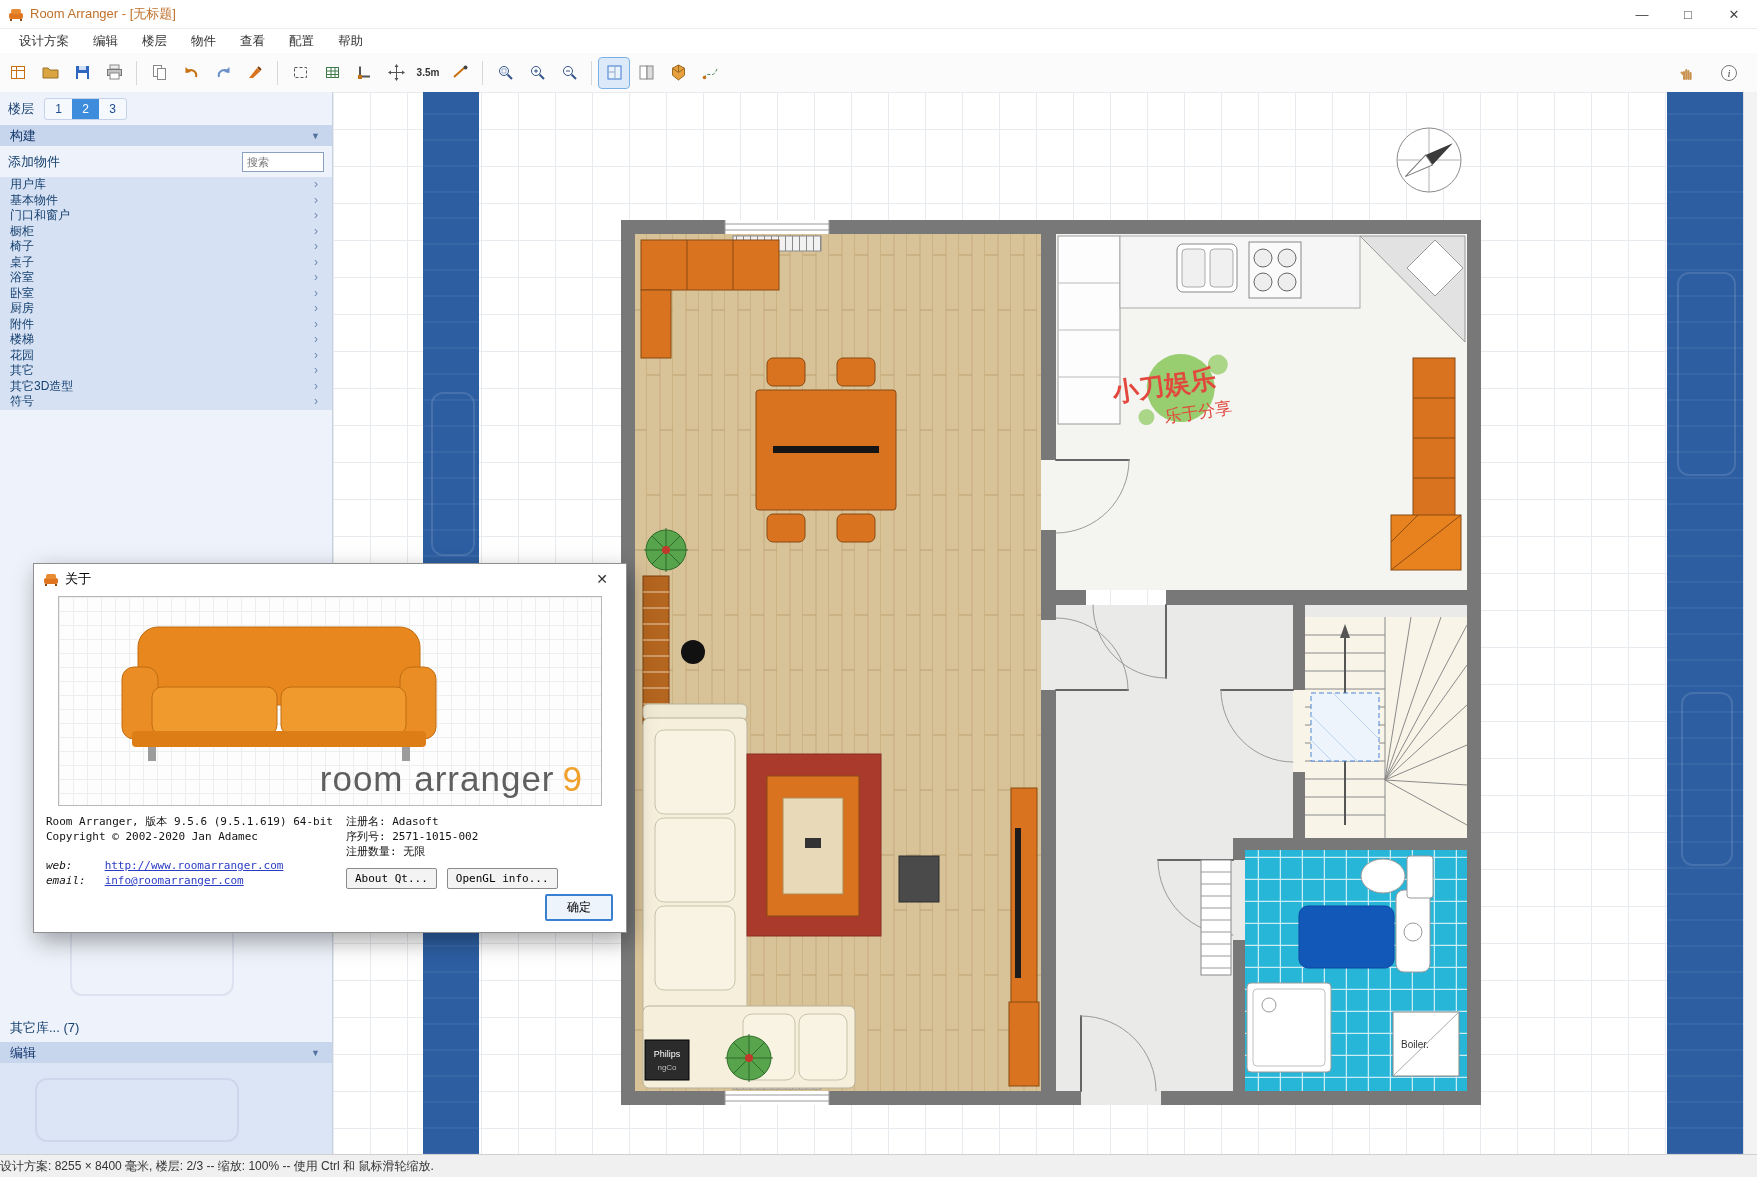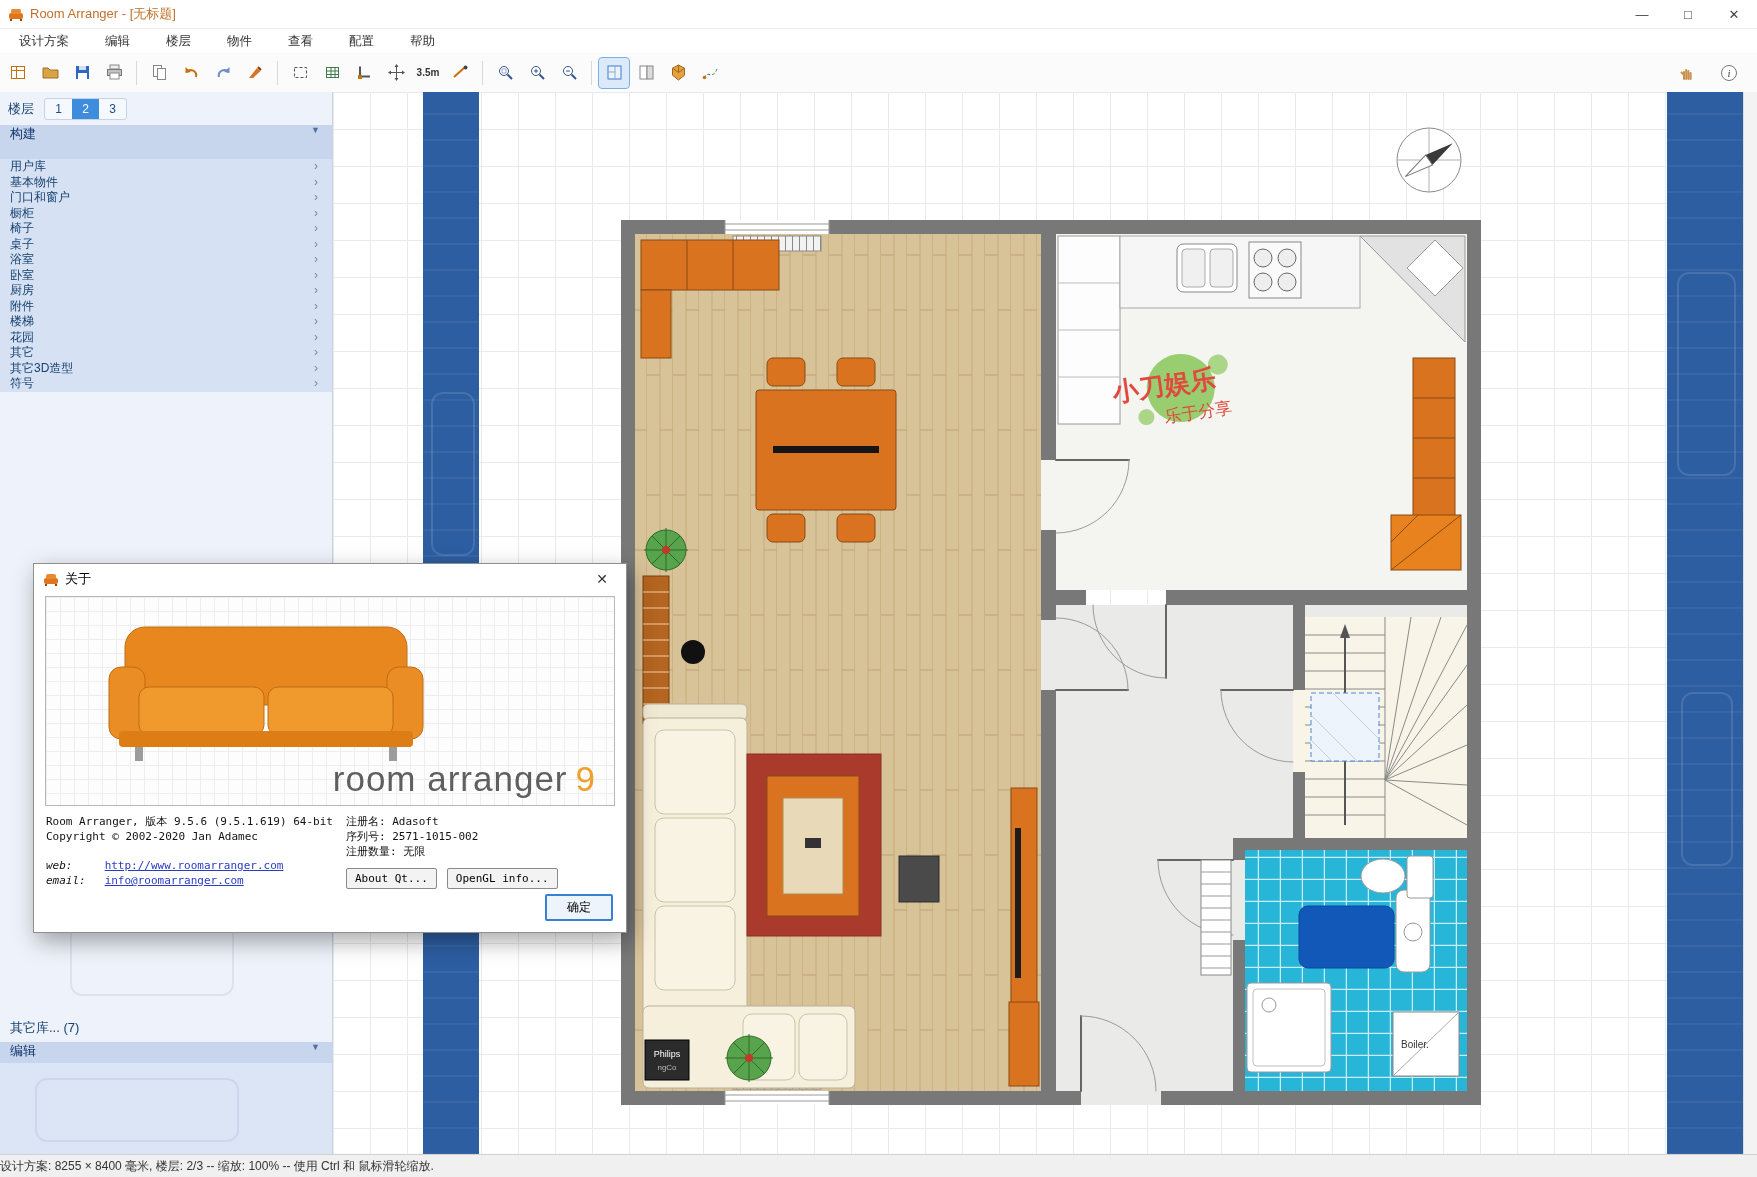--- a/index.html
+++ b/index.html
@@ -6,40 +6,40 @@
   body{width:1757px;height:1177px;overflow:hidden;position:relative;
        font-family:"Liberation Sans",sans-serif;background:#fff;color:#222;}
   
   .titlebar{height:28px;display:flex;align-items:center;background:#fff;border-bottom:1px solid #ececec;}
   .app-icon{margin:0 6px 0 8px;display:flex;}
   .title-text{font-size:13px;color:#c0702a;}
   .win-controls{margin-left:auto;display:flex;height:100%;}
   .win-btn{width:46px;height:100%;display:flex;align-items:center;justify-content:center;
            font-size:13px;color:#444;cursor:default;}
   
-  .menubar{height:24px;display:flex;align-items:center;background:#fff;padding-left:10px;gap:18px;}
+  .menubar{height:24px;display:flex;align-items:center;background:#fff;padding-left:10px;gap:6px;}
   .menu-item{font-size:12.5px;color:#333;padding:3px 9px;border-radius:2px;}
   
   .toolbar{height:39px;background:#fbfbfb;border-bottom:1px solid #dcdcdc;display:flex;align-items:center;padding:0 3px;gap:2px;}
   .tb{min-width:30px;height:30px;display:flex;align-items:center;justify-content:center;border-radius:3px;}
   .tb.active{background:#dce9f8;outline:1px solid #7ab0e8;}
   .tb-sep{width:1px;height:24px;background:#d8d8d8;margin:0 5px;}
   .tb-right{margin-left:auto;display:flex;gap:12px;margin-right:10px;}
   .measure-text{font-size:10px;color:#333;font-weight:bold;}
   
   .content{position:absolute;top:92px;bottom:22px;left:0;right:0;display:flex;}
   
   .sidebar{width:332px;flex:none;background:#eef2fa;border-right:1px solid #c9d2e0;position:relative;
            color:#16406f;font-size:12px;overflow:hidden;}
   .floors-row{display:flex;align-items:center;height:24px;margin:5px 8px 4px;}
   .floors-label{font-size:13px;margin-right:10px;}
   .floor-tabs{display:flex;background:#f5f8fd;border:1px solid #c4d2ea;border-radius:3px;overflow:hidden;}
   .floor-tab{width:27px;height:20px;display:flex;align-items:center;justify-content:center;font-size:12px;color:#1c4c8c;}
   .floor-tab.active{background:#3e8ddd;color:#fff;}
-  .section-header{height:34px;background:#c7d5ed;display:flex;padding:0 10px;font-size:13px;color:#12366b;position:relative;}
+  .section-header{height:21px;background:#c7d5ed;display:flex;align-items:center;padding:0 10px;font-size:13px;color:#12366b;position:relative;}
   .section-header::after{content:"▼";position:absolute;right:12px;font-size:9px;color:#51719e;}
   .build-box{background:#d9e4f5;padding:6px 0 8px;}
   .build-step{padding:2px 16px;line-height:15px;}
   .add-row{display:flex;align-items:center;padding:6px 8px 5px;}
   .add-label{font-size:13px;}
   .search-input{margin-left:auto;width:72px;height:16px;border:1px solid #8aa0c0;font-size:11px;padding:1px 4px;
                 font-family:"Liberation Sans",sans-serif;background:#fff;color:#333;}
   .cats{background:#d6e2f4;}
   .cat{height:15.5px;line-height:15.5px;display:flex;align-items:flex-end;padding:0 10px;position:relative;}
   .cat::after{content:"›";position:absolute;right:14px;color:#7288ab;font-size:12px;}
@@ -61,21 +61,21 @@
   .compass{position:absolute;left:1061px;top:33px;}
   
   .statusbar{position:absolute;left:0;right:0;bottom:0;height:22px;background:#f0f0f0;border-top:1px solid #d0d0d0;
              display:flex;align-items:center;font-size:12px;color:#333;}
   
   .dialog{position:absolute;left:33px;top:563px;width:592px;height:368px;background:#fff;border:1px solid #8f8f8f;
           box-shadow:4px 8px 22px rgba(0,0,0,.35);z-index:50;}
   .dlg-title{height:30px;display:flex;align-items:center;padding:0 9px;}
   .dlg-title-text{font-size:13px;color:#000;margin-left:6px;}
   .dlg-close{margin-left:auto;width:30px;height:100%;display:flex;align-items:center;justify-content:center;font-size:14px;color:#333;}
-  .dlg-image{margin:2px 11px 6px;height:208px;border:1px solid #b8b8b8;position:relative;background-color:#fdfdfd;
+  .dlg-image{margin:2px 24px 6px;height:208px;border:1px solid #b8b8b8;position:relative;background-color:#fdfdfd;
     background-image:linear-gradient(#eceef0 1px,transparent 1px),linear-gradient(90deg,#eceef0 1px,transparent 1px);
     background-size:14px 14px;}
   .dlg-sofa{position:absolute;left:55px;top:18px;}
   .brand{position:absolute;right:18px;bottom:6px;font-size:35px;color:#5f5f5f;letter-spacing:1px;}
   .brand .nine{color:#f0a02c;margin-left:8px;}
   .dlg-info{display:flex;padding:2px 12px 0;font-family:"DejaVu Sans Mono","Liberation Mono",monospace;font-size:11px;line-height:15px;color:#111;}
   .dlg-col-left{width:300px;flex:none;}
   .dlg-col-right{flex:1;}
   .weblines{margin-top:14px;}
   .link{color:#2b3cc4;text-decoration:underline;}
@@ -271,20 +271,24 @@
         <div class="floor-tab">1</div>
         <div class="floor-tab active">2</div>
         <div class="floor-tab">3</div>
       </div>
     </div>
 
     <div class="section-header">
       <span>构建</span>
     </div>
 
+    <div class="add-row">
+      <span class="add-label">添加物件</span>
+      <input class="search-input" placeholder="搜索" style="">
+    </div>
 
     <div class="cats">
       <div class="cat">
           <span>用户库</span>
         </div>
       <div class="cat">
           <span>基本物件</span>
         </div>
       <div class="cat">
           <span>门口和窗户</span>

